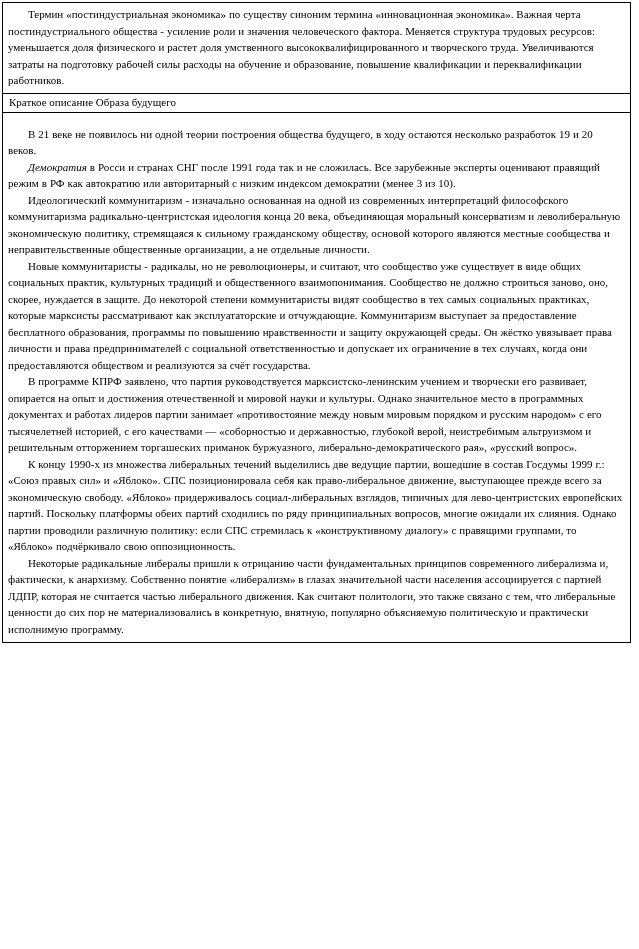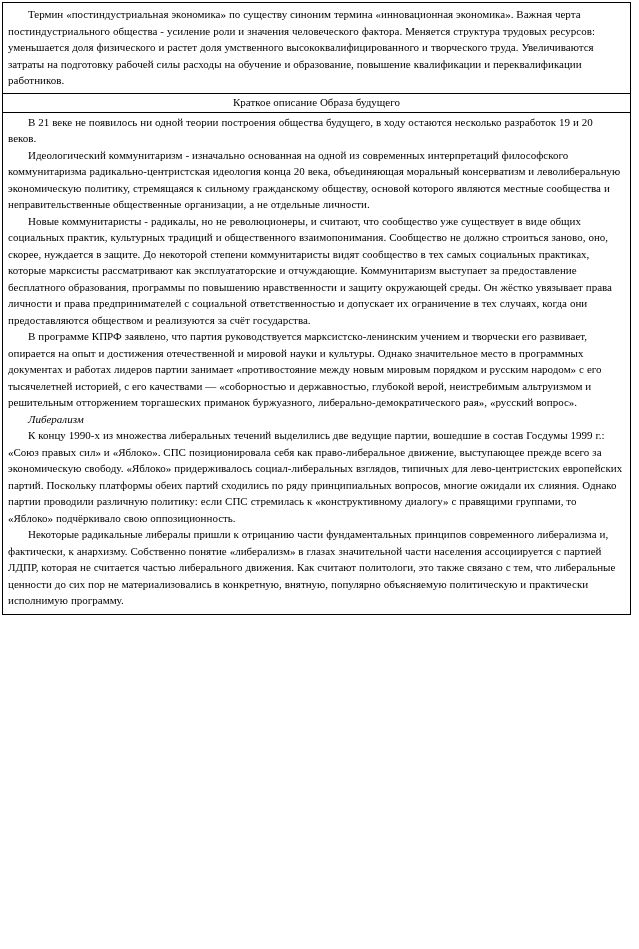--- a/index.html
+++ b/index.html
@@ -20,24 +20,24 @@
   }
   .cell {
     box-sizing: border-box;
     border: 1px solid #000;
     background: #fff;
   }
   .cell + .cell { margin-top: -1px; }
   .cell-intro  { padding: 3px 6px 4px 5px; }
   .cell-header {
     padding: 1px 6px 2px 6px;
-    text-align: center;
+    text-align: left;
     line-height: 15px;
   }
-  .cell-body   { padding: 1px 6px 5px 5px; }
+  .cell-body   { padding: 13px 6px 5px 5px; }
   .para {
     margin: 0;
     padding: 0;
     text-indent: 20px;
     line-height: 16.5px;
     text-align: left;
     word-spacing: 0.2px;
   }
   .para i { font-style: italic; }
 </style>
@@ -48,20 +48,20 @@
   <div class="cell cell-intro">
       <p class="para">Термин «постиндустриальная экономика» по существу синоним термина «инновационная экономика». Важная черта постиндустриального общества - усиление роли и значения человеческого фактора. Меняется структура трудовых ресурсов: уменьшается доля физического и растет доля умственного высококвалифицированного и творческого труда. Увеличиваются затраты на подготовку рабочей силы расходы на обучение и образование, повышение квалификации и переквалификации работников.</p>
     </div>
 
   <div class="cell cell-header">
     <span>Краткое описание Образа будущего</span>
   </div>
 
   <div class="cell cell-body">
       <p class="para">В 21 веке не появилось ни одной теории построения общества будущего, в ходу остаются несколько разработок 19 и 20 веков.</p>
+      <p class="para"><i>Демократия</i> в Росси и странах СНГ после 1991 года так и не сложилась. Все зарубежные эксперты оценивают правящий режим в РФ как автократию или авторитарный с низким индексом демократии (менее 3 из 10).</p>
       <p class="para">Идеологический коммунитаризм - изначально основанная на одной из современных интерпретаций философского коммунитаризма радикально-центристская идеология конца 20 века, объединяющая моральный консерватизм и леволиберальную экономическую политику, стремящаяся к сильному гражданскому обществу, основой которого являются местные сообщества и неправительственные общественные организации, а не отдельные личности.</p>
       <p class="para">Новые коммунитаристы - радикалы, но не революционеры, и считают, что сообщество уже существует в виде общих социальных практик, культурных традиций и общественного взаимопонимания. Сообщество не должно строиться заново, оно, скорее, нуждается в защите. До некоторой степени коммунитаристы видят сообщество в тех самых социальных практиках, которые марксисты рассматривают как эксплуататорские и отчуждающие. Коммунитаризм выступает за предоставление бесплатного образования, программы по повышению нравственности и защиту окружающей среды. Он жёстко увязывает права личности и права предпринимателей с социальной ответственностью и допускает их ограничение в тех случаях, когда они предоставляются обществом и реализуются за счёт государства.</p>
       <p class="para">В программе КПРФ заявлено, что партия руководствуется марксистско-ленинским учением и творчески его развивает, опирается на опыт и достижения отечественной и мировой науки и культуры. Однако значительное место в программных документах и работах лидеров партии занимает «противостояние между новым мировым порядком и русским народом» с его тысячелетней историей, с его качествами — «соборностью и державностью, глубокой верой, неистребимым альтруизмом и решительным отторжением торгашеских приманок буржуазного, либерально-демократического рая», «русский вопрос».</p>
-      <p class="para"><i>Либерализм</i></p>
       <p class="para">К концу 1990-х из множества либеральных течений выделились две ведущие партии, вошедшие в состав Госдумы 1999 г.: «Союз правых сил» и «Яблоко». СПС позиционировала себя как право-либеральное движение, выступающее прежде всего за экономическую свободу. «Яблоко» придерживалось социал-либеральных взглядов, типичных для лево-центристских европейских партий. Поскольку платформы обеих партий сходились по ряду принципиальных вопросов, многие ожидали их слияния. Однако партии проводили различную политику: если СПС стремилась к «конструктивному диалогу» с правящими группами, то «Яблоко» подчёркивало свою оппозиционность.</p>
       <p class="para">Некоторые радикальные либералы пришли к отрицанию части фундаментальных принципов современного либерализма и, фактически, к анархизму. Собственно понятие «либерализм» в глазах значительной части населения ассоциируется с партией ЛДПР, которая не считается частью либерального движения. Как считают политологи, это также связано с тем, что либеральные ценности до сих пор не материализовались в конкретную, внятную, популярно объясняемую политическую и практически исполнимую программу.</p>
     </div>
 </div>
 
 </body></html>

